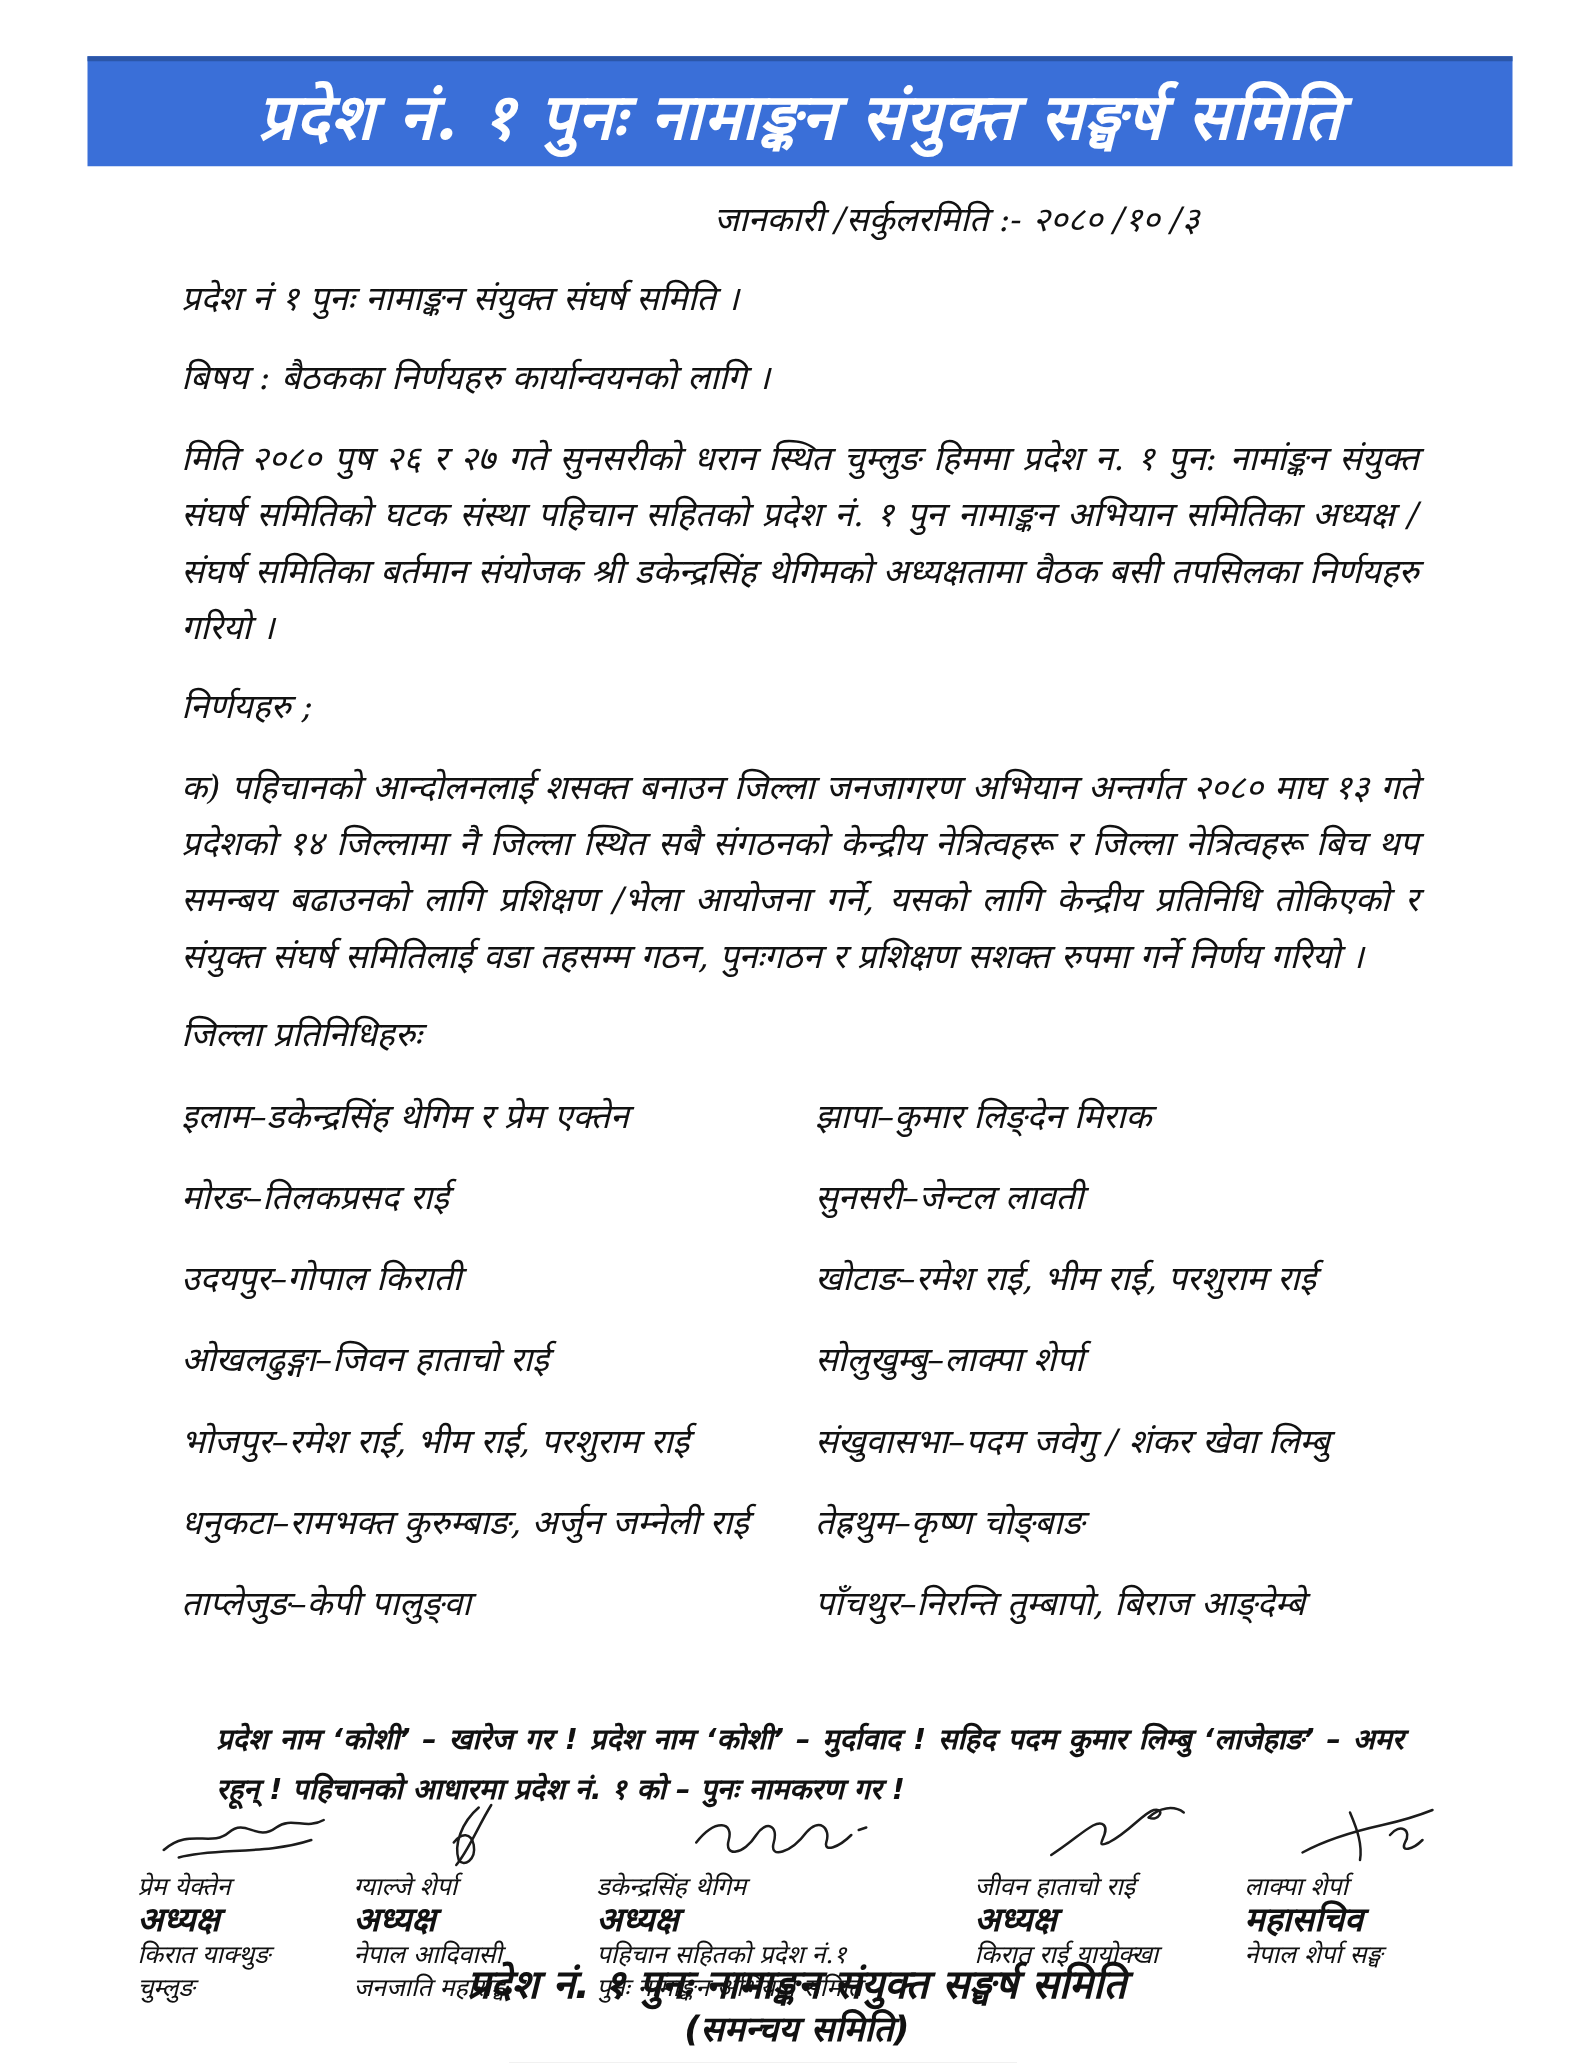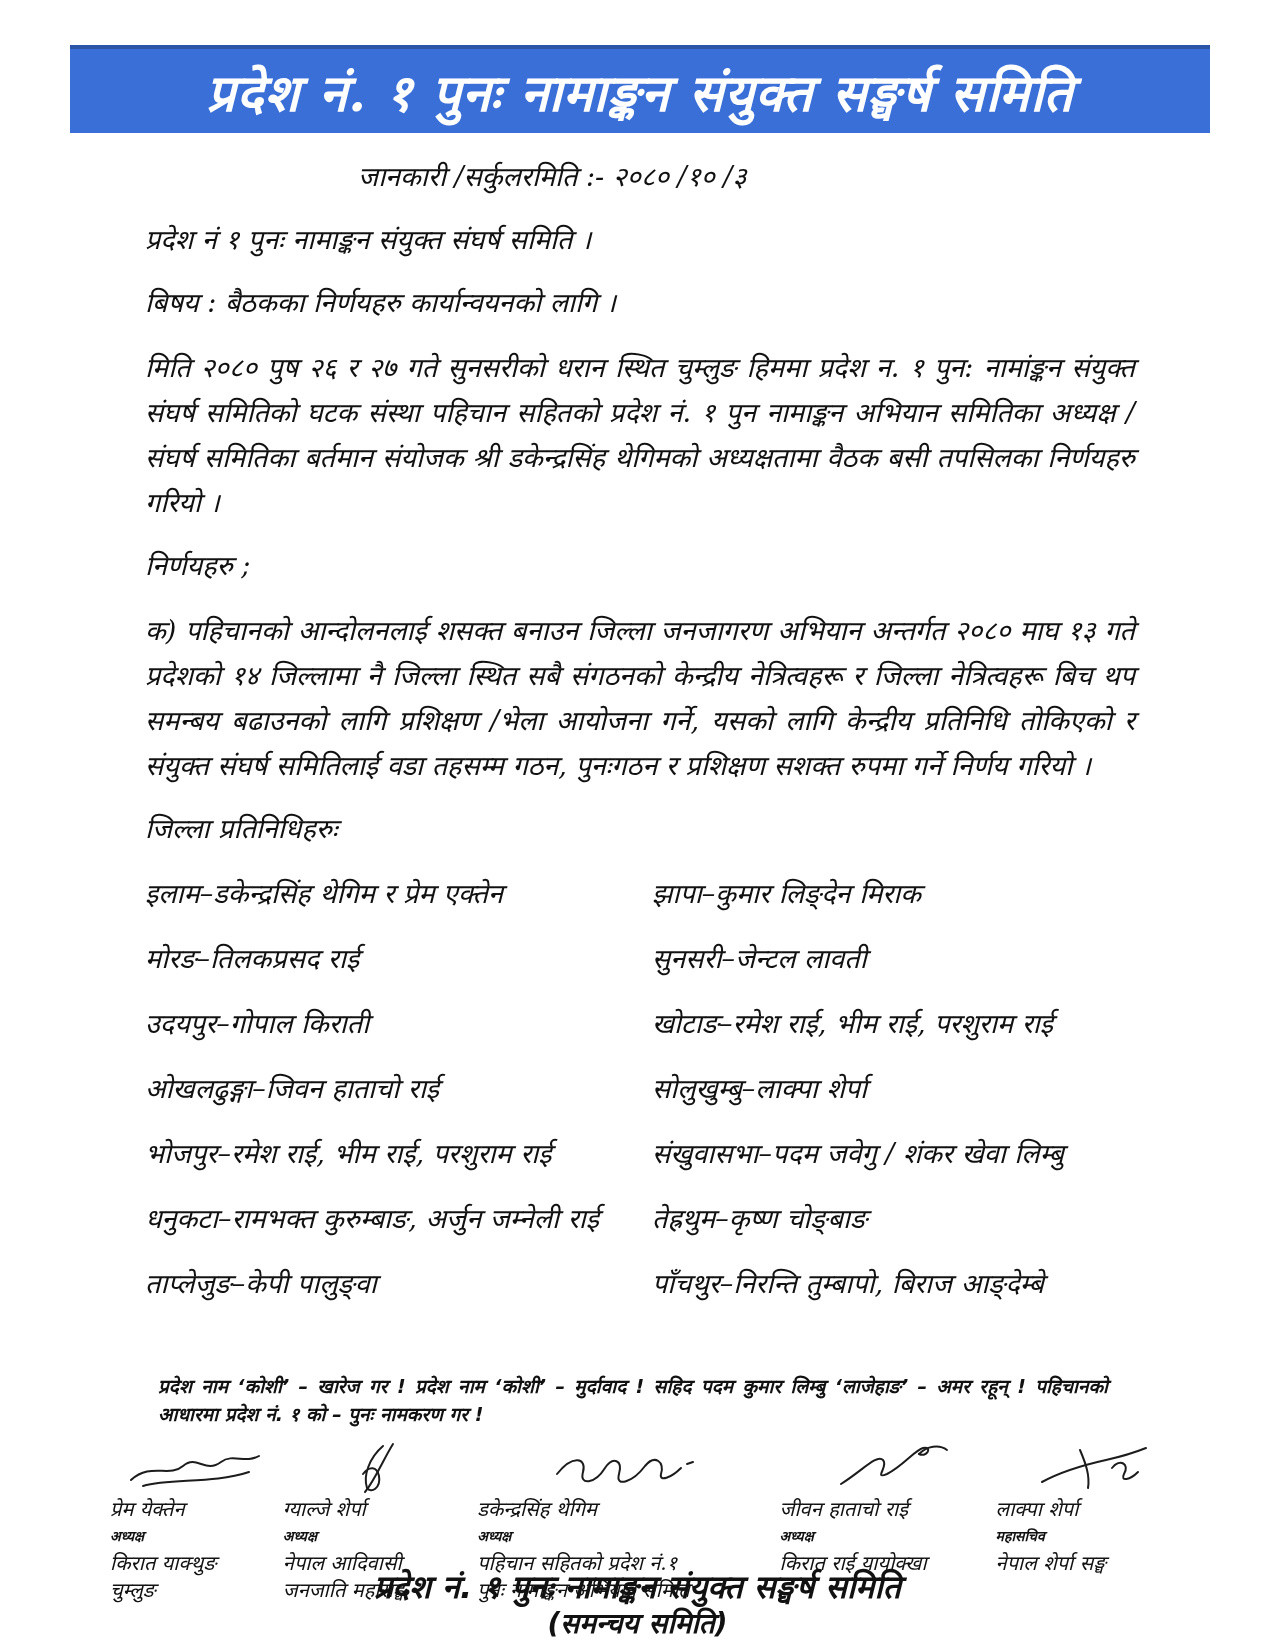--- a/index.html
+++ b/index.html
@@ -41,65 +41,65 @@
   .body-area {
     position: absolute;
     left: 145px;
     top: 140px;
     width: 990px;
     font-size: 27px;
     line-height: 45px;
   }
   .row-split {
     display: flex;
-    justify-content: center;
+    justify-content: flex-end;
     margin-top: 14px;
   }
   .row-split .right-cell { width: 390px; text-align: left; }
   .line { margin-top: 18px; }
   .para {
     margin-top: 20px;
     text-align: justify;
     text-justify: inter-word;
   }
   .rep-table { margin-top: 14px; }
   .rep-row {
     display: flex;
     margin-top: 21px;
     line-height: 44px;
     gap: 24px;
   }
   .rep-row .rep-left  { width: 50%; }
   .rep-row .rep-right { width: 50%; }
   .slogan-block {
     position: absolute;
-    left: 158px;
+    left: 173px;
     top: 1372px;
     width: 950px;
     font-family: "DejaVu Sans", "Liberation Sans", sans-serif;
     font-weight: bold;
-    font-size: 19px;
-    line-height: 28px;
+    font-size: 23px;
+    line-height: 40px;
     text-align: justify;
   }
   .sign-block {
     position: absolute;
     left: 110px;
     top: 1438px;
     width: 1080px;
     display: grid;
     grid-template-columns: 16% 18% 28% 20% 18%;
   }
   .sign-col {
     text-align: left;
     font-size: 20px;
     line-height: 27px;
   }
   .sign-col .sig-svg { height: 58px; display: flex; align-items: flex-end; justify-content: center; }
-  .sign-col .sig-role { font-weight: bold; font-size: 14px; }
+  .sign-col .sig-role { font-weight: bold; font-size: 27px; }
   .footer {
     position: absolute;
     left: 0;
     top: 1568px;
     width: 1275px;
     text-align: center;
     font-family: "DejaVu Sans", "Liberation Sans", sans-serif;
     font-weight: bold;
   }
   .footer .footer-title { font-size: 32px; line-height: 38px; }

